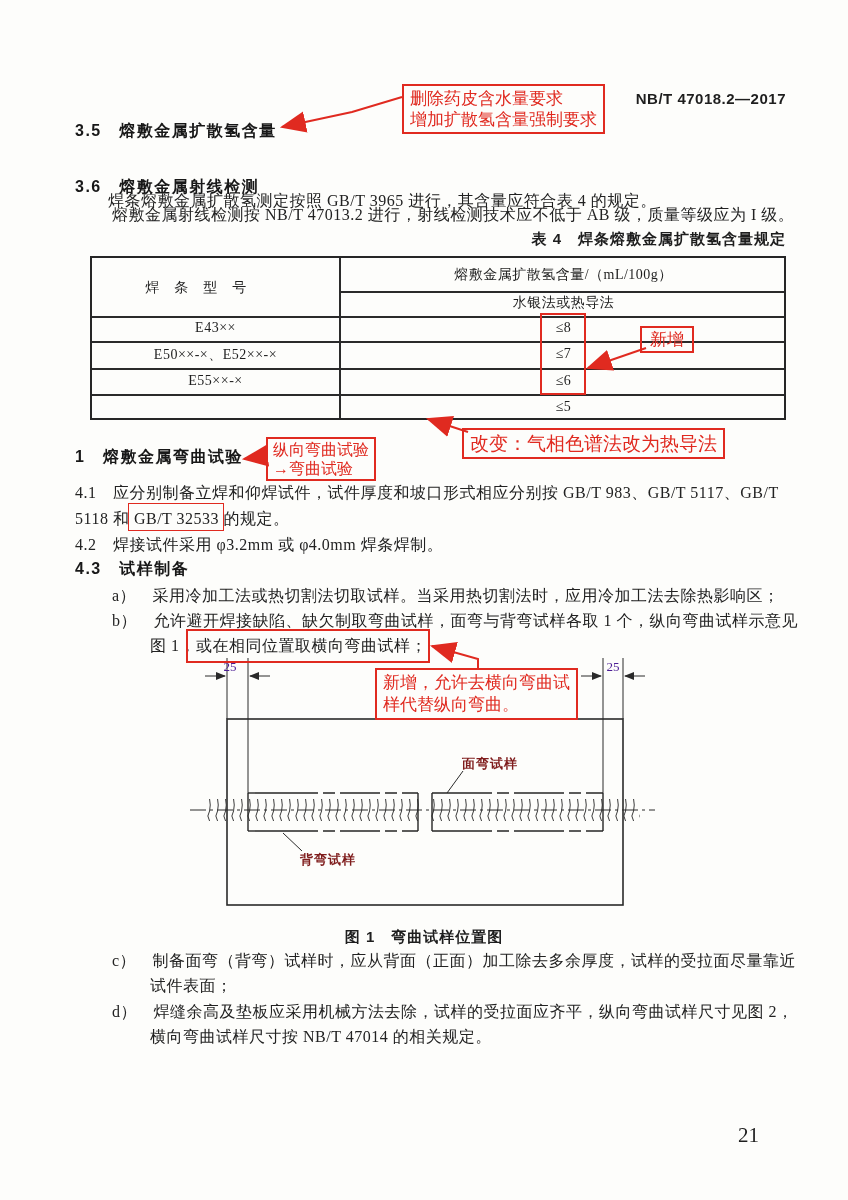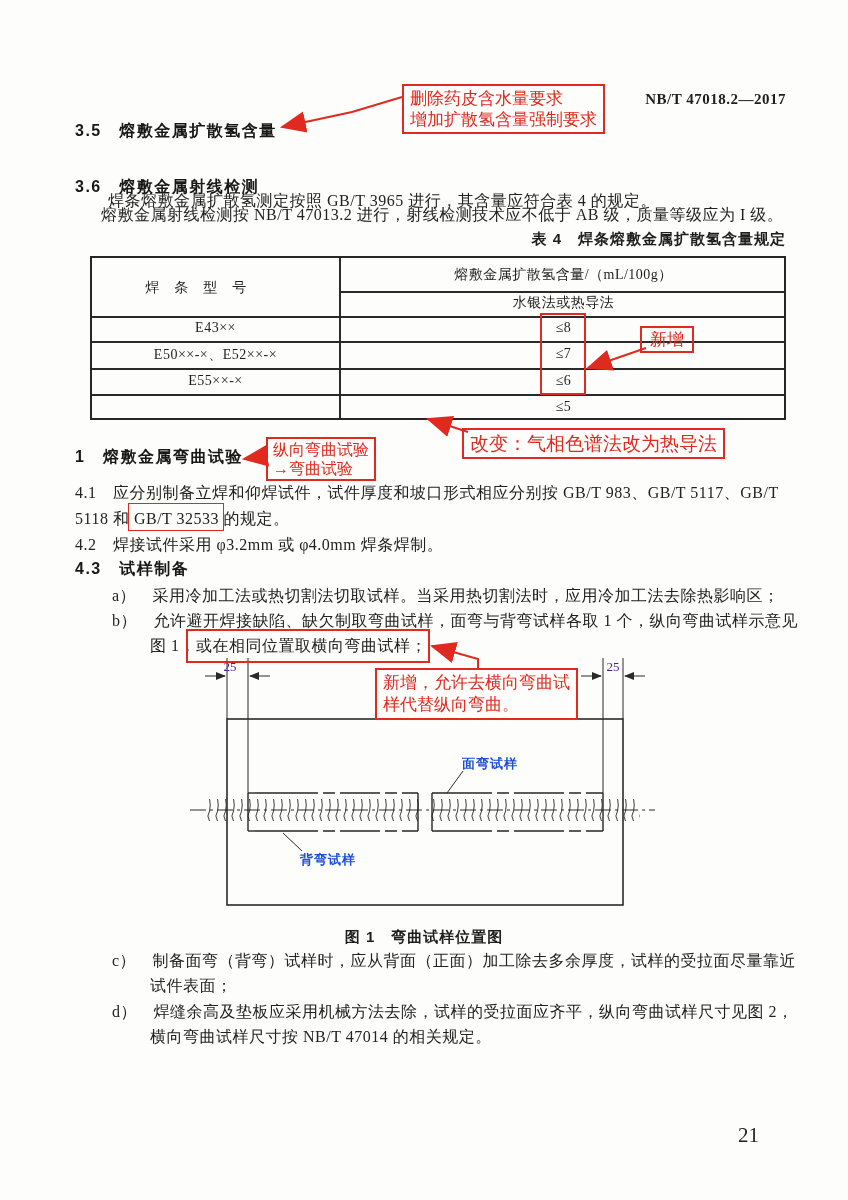--- a/index.html
+++ b/index.html
@@ -1,49 +1,49 @@
 <!DOCTYPE html>
 <html><head>
 <meta charset="utf-8">
 <style>
   html,body{margin:0;padding:0;background:#e8e8e8;}
   .page{position:relative;width:848px;height:1200px;background:#fdfdfb;overflow:hidden;
         font-family:"Liberation Serif","DejaVu Serif",serif;color:#1e1e1e;}
   .abs{position:absolute;white-space:nowrap;line-height:1.2;}
   .h{font-family:"Liberation Sans","DejaVu Sans",sans-serif;font-weight:bold;font-size:16px;letter-spacing:1.5px;color:#181818;}
   .b{font-size:16px;letter-spacing:0.5px;color:#222;}
-  .std{font-family:Liberation Serif, serif;font-weight:bold;font-size:15px;letter-spacing:0.5px;}
+  .std{font-family:Liberation Sans, sans-serif;font-weight:bold;font-size:15px;letter-spacing:0.5px;}
   .tbl-title{font-family:"Liberation Sans","DejaVu Sans",sans-serif;font-weight:bold;font-size:15px;letter-spacing:1px;text-align:center;}
   .caption{font-family:"Liberation Sans","DejaVu Sans",sans-serif;font-weight:bold;font-size:15px;letter-spacing:1px;text-align:center;}
   .pagenum{font-size:21px;margin-top:40px;}
   
   .t4{position:absolute;left:90px;top:256px;width:696px;height:164px;border:2px solid #262626;box-sizing:border-box;}
   .t4 .vline{position:absolute;top:0;bottom:0;left:247px;width:1.5px;background:#2a2a2a;}
   .t4 .hline{position:absolute;height:1.5px;background:#2a2a2a;}
   .t4 .cell{position:absolute;text-align:center;font-size:14px;letter-spacing:0.5px;white-space:nowrap;}
   
   .rnote{position:absolute;border:2px solid #e02a20;color:#e02a20;background:transparent;
          font-size:17px;line-height:21px;padding:2px 6px;white-space:nowrap;z-index:6;}
   .rbox{position:absolute;border:2px solid #e02a20;background:transparent;z-index:6;}
   .overlay{position:absolute;left:0;top:0;z-index:7;pointer-events:none;}
   .figsvg{position:absolute;left:150px;top:640px;z-index:2;}
-  .figlabel{font-family:"Liberation Sans","DejaVu Sans",sans-serif;font-weight:bold;font-size:13px;letter-spacing:1px;color:#1d4ed8;z-index:3;}
+  .figlabel{font-family:"Liberation Sans","DejaVu Sans",sans-serif;font-weight:bold;font-size:13px;letter-spacing:1px;color:#7f1d1d;z-index:3;}
   .dim{font-size:13px;color:#4c1d95;text-align:center;z-index:3;}
 </style>
 </head>
 <body>
 
 <div class="page">
 
   <div class="abs std" style="left:634px;top:90px;width:152px;text-align:right;">NB/T 47018.2—2017</div>
 
   <div class="abs h" style="left:75px;top:121px;">3.5　熔敷金属扩散氢含量</div>
   <div class="abs b" style="left:108px;top:149px;margin-top:42px;">焊条熔敷金属扩散氢测定按照 GB/T 3965 进行，其含量应符合表 4 的规定。</div>
   <div class="abs h" style="left:75px;top:177px;">3.6　熔敷金属射线检测</div>
-  <div class="abs b" style="left:101px;top:205px;">熔敷金属射线检测按 NB/T 47013.2 进行，射线检测技术应不低于 AB 级，质量等级应为 I 级。</div>
+  <div class="abs b" style="left:112px;top:205px;">熔敷金属射线检测按 NB/T 47013.2 进行，射线检测技术应不低于 AB 级，质量等级应为 I 级。</div>
 
   <div class="abs tbl-title" style="left:90px;top:230px;width:696px;text-align:right;">表 4　焊条熔敷金属扩散氢含量规定</div>
   <div class="t4">
     <div class="vline"></div>
     <div class="hline" style="left:247px;right:0;top:33px;"></div>
     <div class="hline" style="left:0;right:0;top:58px;"></div>
     <div class="hline" style="left:0;right:0;top:83px;"></div>
     <div class="hline" style="left:0;right:0;top:110px;"></div>
     <div class="hline" style="left:0;right:0;top:136px;"></div>
     <div class="cell" style="left:0;width:208px;top:21px;">焊　条　型　号</div>

